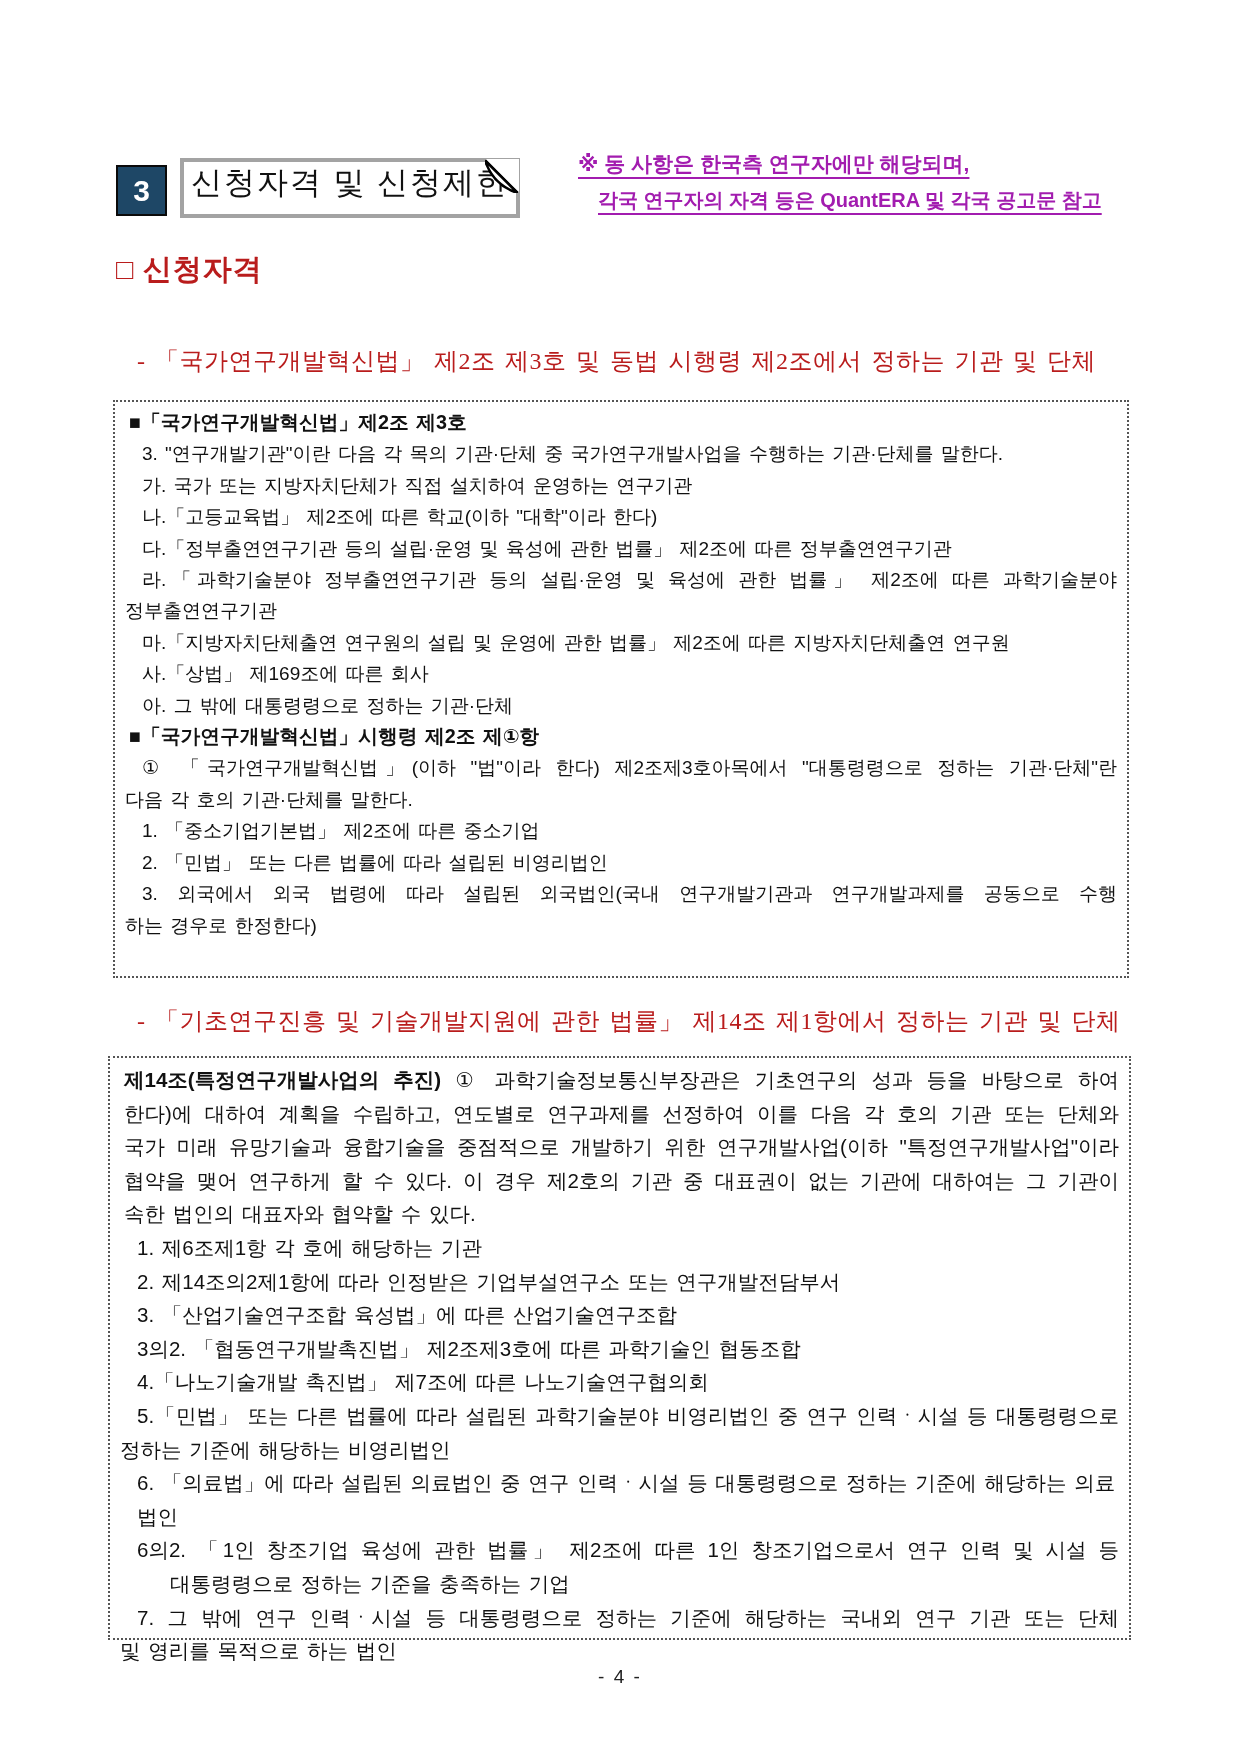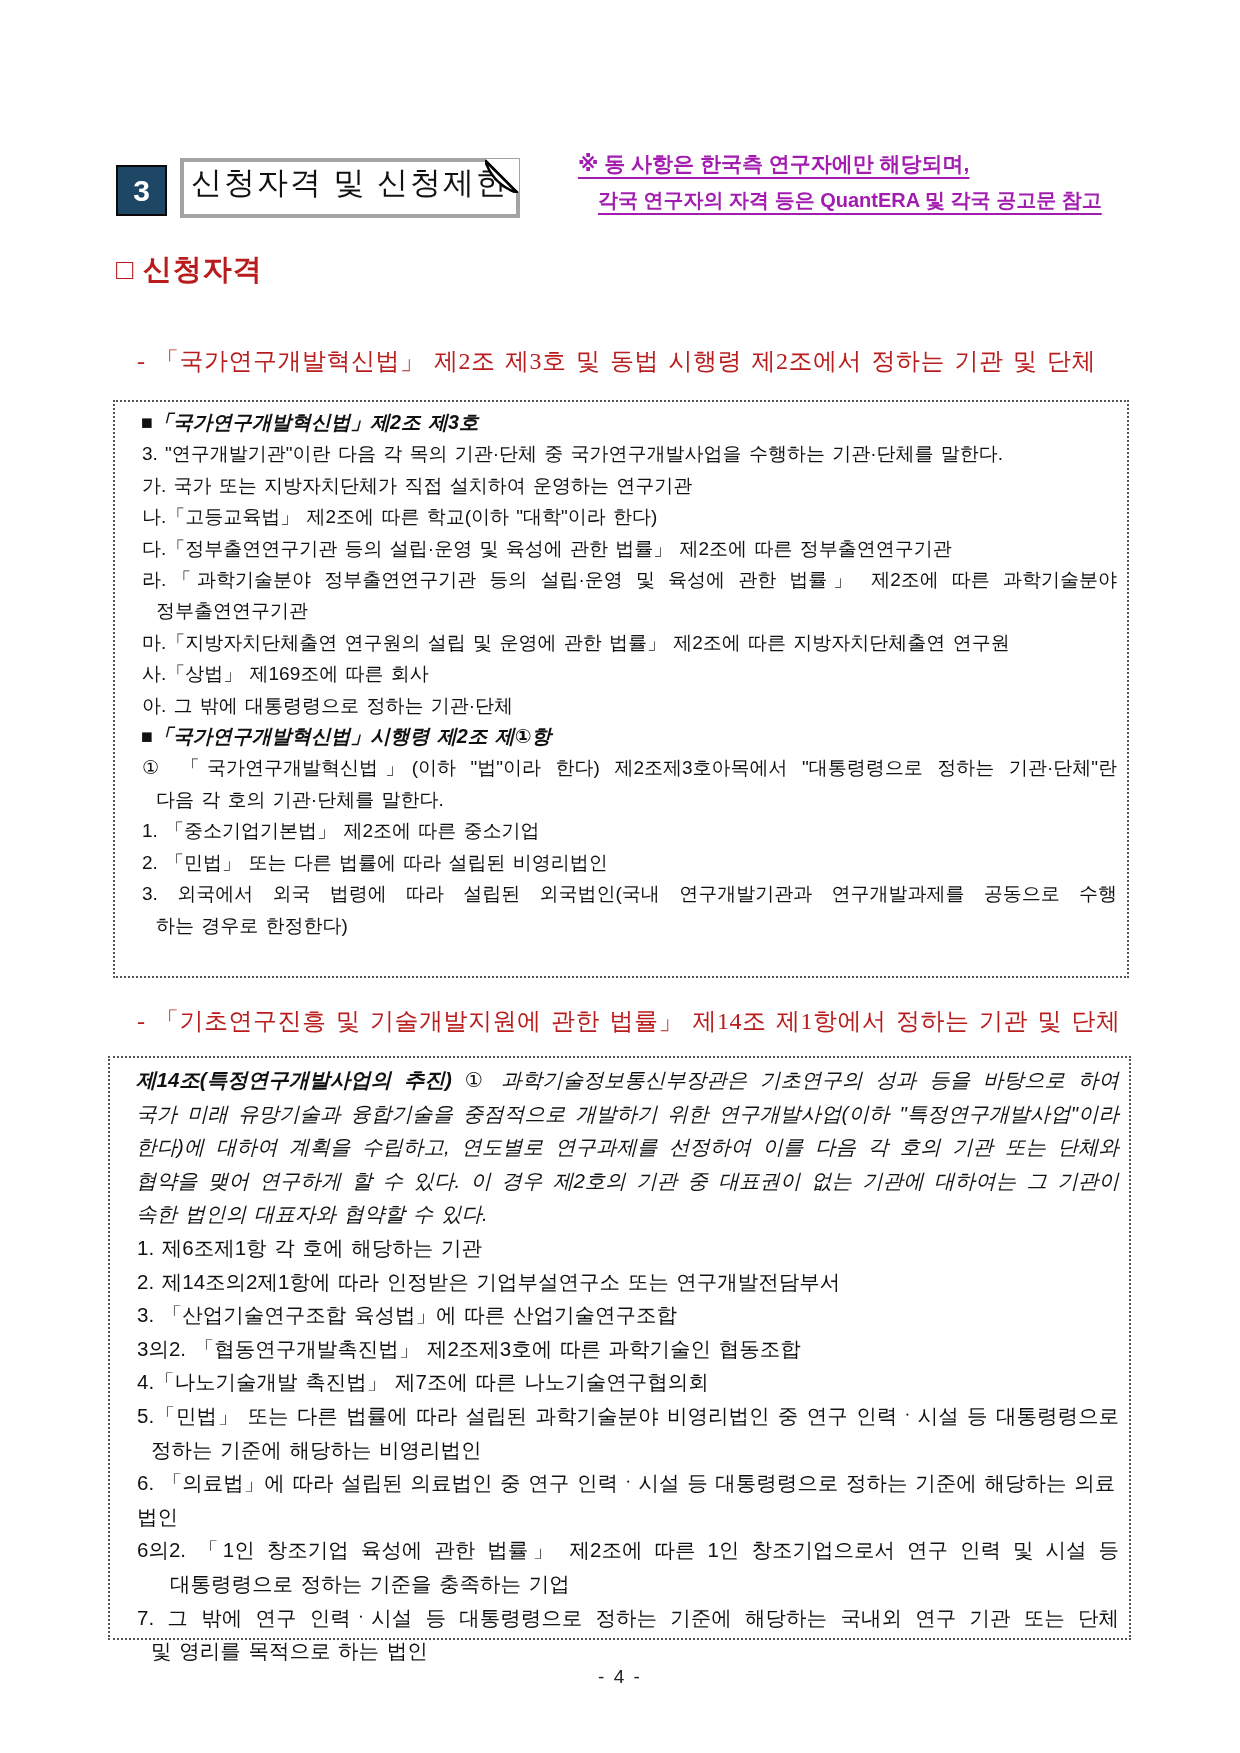--- a/index.html
+++ b/index.html
@@ -60,23 +60,23 @@
     background:#fff;
     padding:5px 10px 5px 10px;
     box-sizing:border-box;
   }
   .box1{top:400px;left:113px;width:1016px;height:578px;font-size:19px;}
   .box1 .bline{line-height:31.4px;}
   .box2{top:1056px;left:108px;width:1023px;height:584px;font-size:20.5px;}
   .box2 .bline{line-height:33.6px;}
   .bline{white-space:normal;word-spacing:2px;}
   .bline.bold{font-weight:bold;font-size:1.04em;}
-  .ind0{margin-left:16px;font-style:italic;}
+  .ind0{margin-left:4px;}
   .ind1{margin-left:17px;}
-  .ind2{margin-left:31px;}
+  .ind2{}
   .ind3{margin-left:50px;}
   .just{text-align:justify;text-align-last:justify;}
   
   .footer{
     position:absolute;top:1666px;left:0;width:100%;
     text-align:center;font-size:19px;letter-spacing:2px;color:#222;
   }
 </style>
 </head>
 <body>
@@ -122,22 +122,22 @@
       <div class="bline ind2">하는 경우로 한정한다)</div>
     </div>
 
   <div class="dash dash2">- 「기초연구진흥 및 기술개발지원에 관한 법률」 제14조 제1항에서 정하는 기관 및 단체</div>
 
   <div class="lawbox box2">
     <div class="bline ind0 just">
       <span class="bold" style="font-weight:bold;">제14조(특정연구개발사업의 추진)</span><span> ① 과학기술정보통신부장관은 기초연구의 성과 등을 바탕으로 하여</span>
     </div>
     <div>
+        <div class="bline ind0 just">한다)에 대하여 계획을 수립하고, 연도별로 연구과제를 선정하여 이를 다음 각 호의 기관 또는 단체와</div>
         <div class="bline ind0 just">국가 미래 유망기술과 융합기술을 중점적으로 개발하기 위한 연구개발사업(이하 "특정연구개발사업"이라</div>
-        <div class="bline ind0 just">한다)에 대하여 계획을 수립하고, 연도별로 연구과제를 선정하여 이를 다음 각 호의 기관 또는 단체와</div>
         <div class="bline ind0 just">협약을 맺어 연구하게 할 수 있다. 이 경우 제2호의 기관 중 대표권이 없는 기관에 대하여는 그 기관이</div>
         <div class="bline ind0">속한 법인의 대표자와 협약할 수 있다.</div>
         <div class="bline ind1">1. 제6조제1항 각 호에 해당하는 기관</div>
         <div class="bline ind1">2. 제14조의2제1항에 따라 인정받은 기업부설연구소 또는 연구개발전담부서</div>
         <div class="bline ind1">3. 「산업기술연구조합 육성법」에 따른 산업기술연구조합</div>
         <div class="bline ind1">3의2. 「협동연구개발촉진법」 제2조제3호에 따른 과학기술인 협동조합</div>
         <div class="bline ind1">4.「나노기술개발 촉진법」 제7조에 따른 나노기술연구협의회</div>
         <div class="bline ind1 just">5.「민법」 또는 다른 법률에 따라 설립된 과학기술분야 비영리법인 중 연구 인력ㆍ시설 등 대통령령으로</div>
         <div class="bline ind2">정하는 기준에 해당하는 비영리법인</div>
         <div class="bline ind1">6. 「의료법」에 따라 설립된 의료법인 중 연구 인력ㆍ시설 등 대통령령으로 정하는 기준에 해당하는 의료법인</div>

